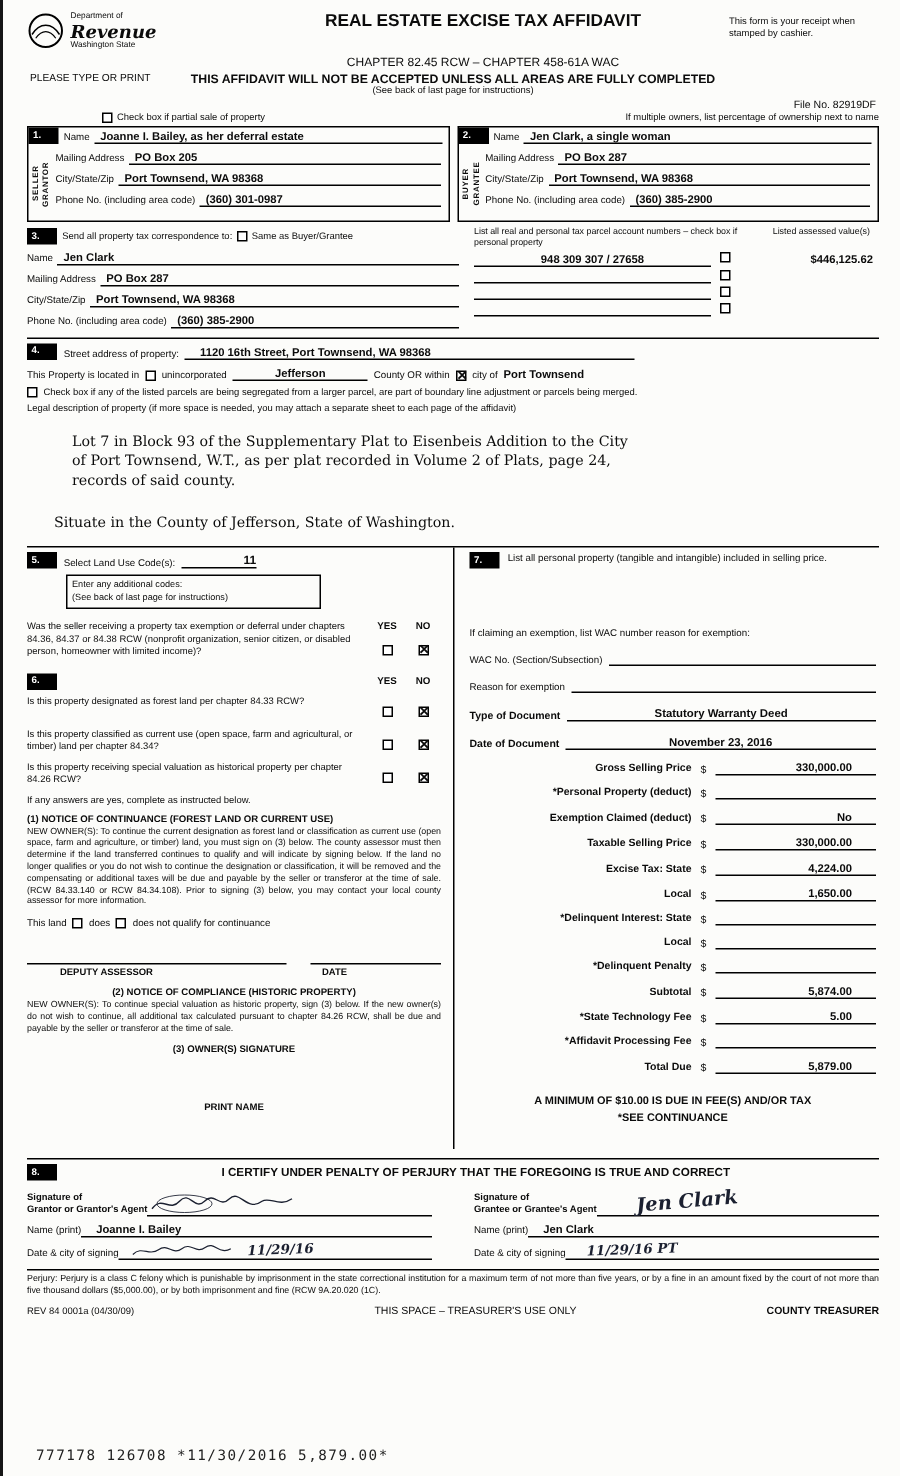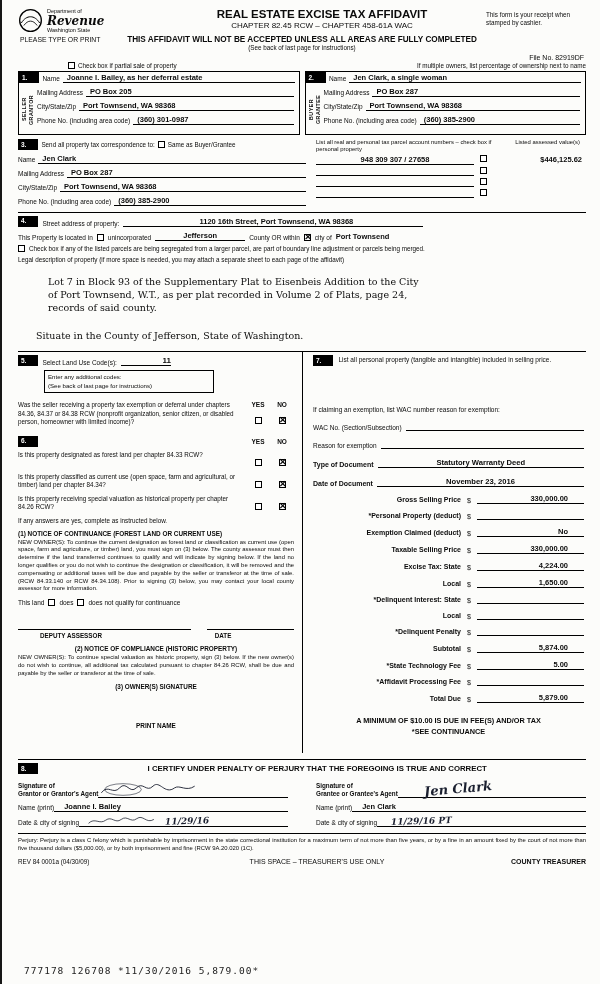--- a/index.html
+++ b/index.html
@@ -13,21 +13,21 @@
 .cb.checked::after{content:"✕";position:absolute;left:-0.5px;top:-2.5px;font-size:9px;font-weight:bold}
 .numtab{background:#000;color:#fff;font-size:6.5px;font-weight:bold;padding:1.5px 12px 1.5px 3px;flex:none;line-height:1.2}
 
 .hdr{display:flex;align-items:flex-start}
 .hleft{width:140px}
 .logo{display:flex;align-items:center;gap:4px}
 .logo-lines{font-size:5.5px;line-height:1.1}
 .logo-name{display:block;font-family:"DejaVu Serif",serif;font-style:italic;font-weight:bold;font-size:12px;line-height:1}
 .hmid{flex:1;text-align:center}
 .title{font-size:11.5px;font-weight:bold}
-.subtitle{font-size:8px;margin-top:1px}
+.subtitle{font-size:8px;margin-top:17px}
 .hright{width:100px;font-size:6.3px;padding-top:3px;line-height:1.25}
 .warnrow{position:relative;text-align:center;margin-top:2px}
 .please{position:absolute;left:2px;top:1px;font-size:6.8px}
 .warning{font-size:8.2px;font-weight:bold}
 .seeback{font-size:6.3px}
 .fileno{text-align:right;font-size:7px;margin:3px 2px 1px 0}
 
 .topchecks{display:flex;justify-content:space-between;font-size:6.3px;margin:1px 0 2px}
 .topchecks .l{margin-left:50px;display:flex;gap:3px;align-items:center}
 
@@ -50,21 +50,21 @@
 .s3rh{display:flex;font-size:5.9px;line-height:1.2}
 .s3rh .ph{width:178px}
 .s3rh .ah{flex:1;text-align:right;padding-right:6px}
 .prow{display:flex;align-items:flex-start;margin-top:2px}
 .prow .pn{width:158px;border-bottom:1px solid #000;font-weight:bold;font-size:7.5px;text-align:center;min-height:9px}
 .prow .cb{margin:0 6px 1px}
 .prow .av{flex:1;text-align:right;font-weight:bold;font-size:7.5px;min-height:9px;padding-right:4px}
 
 .sec4{margin-top:6px;border-top:1px solid #000;padding-top:3px}
 .s4r1{display:flex;align-items:flex-end;gap:4px}
-.s4r1 .vl{width:300px;text-align:center;padding-left:10px}
+.s4r1 .vl{width:300px;text-align:left;padding-left:10px}
 .s4r2{display:flex;align-items:flex-end;gap:4px;font-size:6.5px;margin-top:4px;flex-wrap:nowrap}
 .s4r2 .vl{width:90px;text-align:center}
 .s4r3{display:flex;align-items:center;gap:4px;font-size:6.3px;margin-top:4px}
 .s4r4{font-size:6.3px;margin-top:4px}
 .legal1{font-family:"DejaVu Serif",serif;font-size:9.5px;line-height:1.4;width:380px;margin:12px 0 0 30px}
 .legal2{font-family:"DejaVu Serif",serif;font-size:9.5px;margin:16px 0 10px 18px}
 
 .cols{display:flex;border-top:1px solid #000;margin-top:2px}
 .colL{width:284px;padding:3px 8px 4px 0}
 .colR{flex:1;border-left:1px solid #000;padding:3px 2px 4px 10px}

